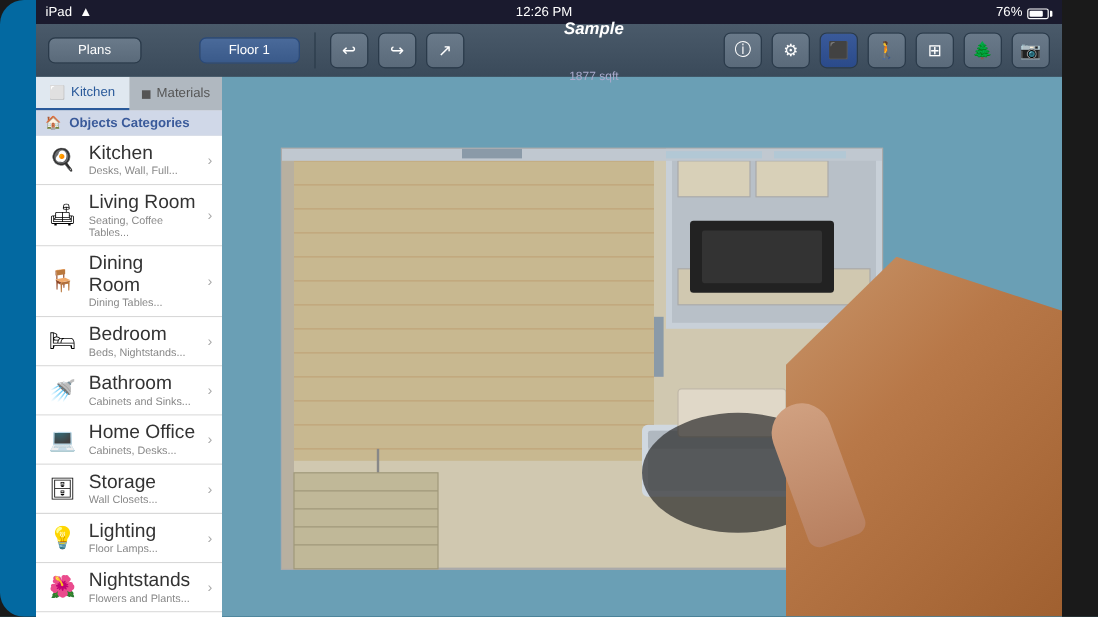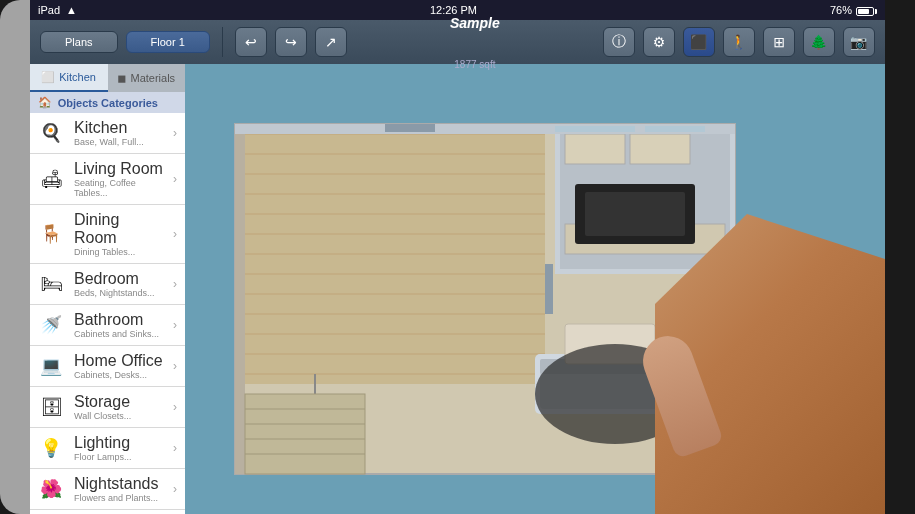--- a/index.html
+++ b/index.html
@@ -11,21 +11,21 @@
       font-family: -apple-system, 'Helvetica Neue', Arial, sans-serif;
       position: relative;
     }
 
     
     .ipad-frame {
       position: absolute;
       top: 0; left: 0;
       width: 842px;
       height: 514px;
-      background: #a3a3a3;
+      background: #0369a1;
       border-radius: 20px;
     }
 
     .ipad-screen {
       position: absolute;
       top: 0; left: 30px;
       width: 855px;
       height: 514px;
       background: #5a8fa0;
       overflow: hidden;
@@ -67,20 +67,21 @@
       border-radius: 6px;
       color: white;
       font-size: 11px;
       padding: 4px 24px;
       cursor: pointer;
       white-space: nowrap;
     }
     .toolbar-btn.active {
       background: linear-gradient(180deg, #4a6a9a 0%, #3a5a8a 100%);
       border-color: #2a4a7a;
+      margin-left: 40px;
     }
     .toolbar-sep { width: 1px; height: 30px; background: #2a3a4a; margin: 0 4px; }
     .toolbar-title {
       flex: 1;
       text-align: center;
       color: white;
     }
     .toolbar-title-main { font-size: 14px; font-weight: 600; font-style: italic; }
     .toolbar-title-sub { font-size: 10px; color: #aac; margin-top: 28px; }
     .toolbar-icon-btn {
@@ -296,21 +297,21 @@
       <div class="categories-header">
         <span>🏠</span>
         <span>Objects Categories</span>
       </div>
 
       <div class="category-list" id="category-list">
       <div class="category-item">
     <div class="category-icon">🍳</div>
     <div class="category-text">
       <div class="category-name">Kitchen</div>
-      <div class="category-sub">Base, Wall, Full...</div>
+      <div class="category-sub">Desks, Wall, Full...</div>
     </div>
     <div class="category-arrow">›</div>
   </div>
           <div class="category-item">
     <div class="category-icon">🛋</div>
     <div class="category-text">
       <div class="category-name">Living Room</div>
       <div class="category-sub">Seating, Coffee Tables...</div>
     </div>
     <div class="category-arrow">›</div>

